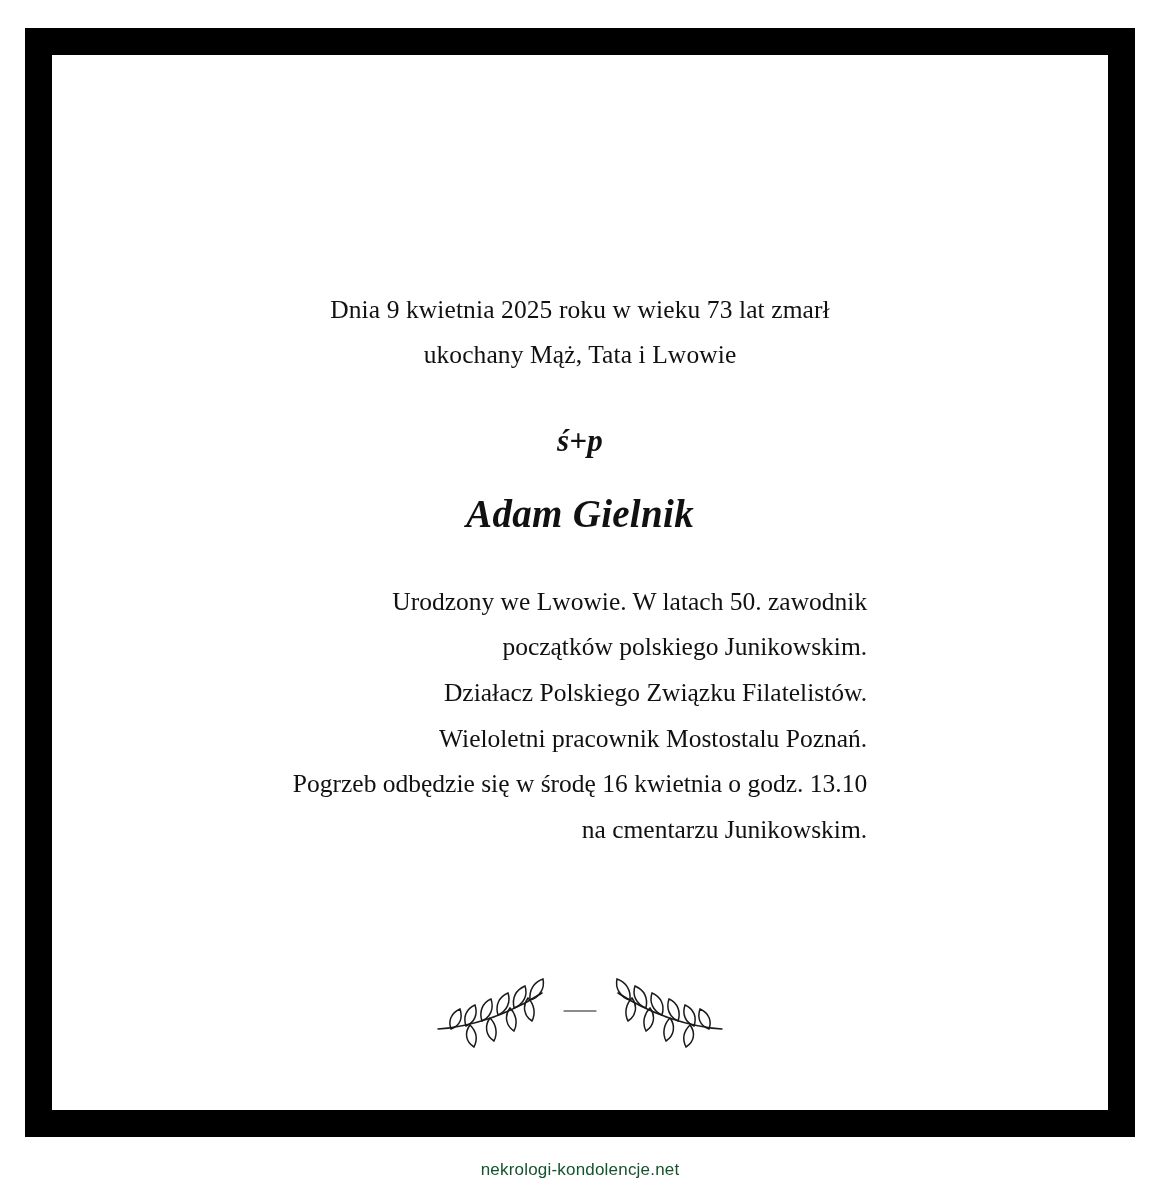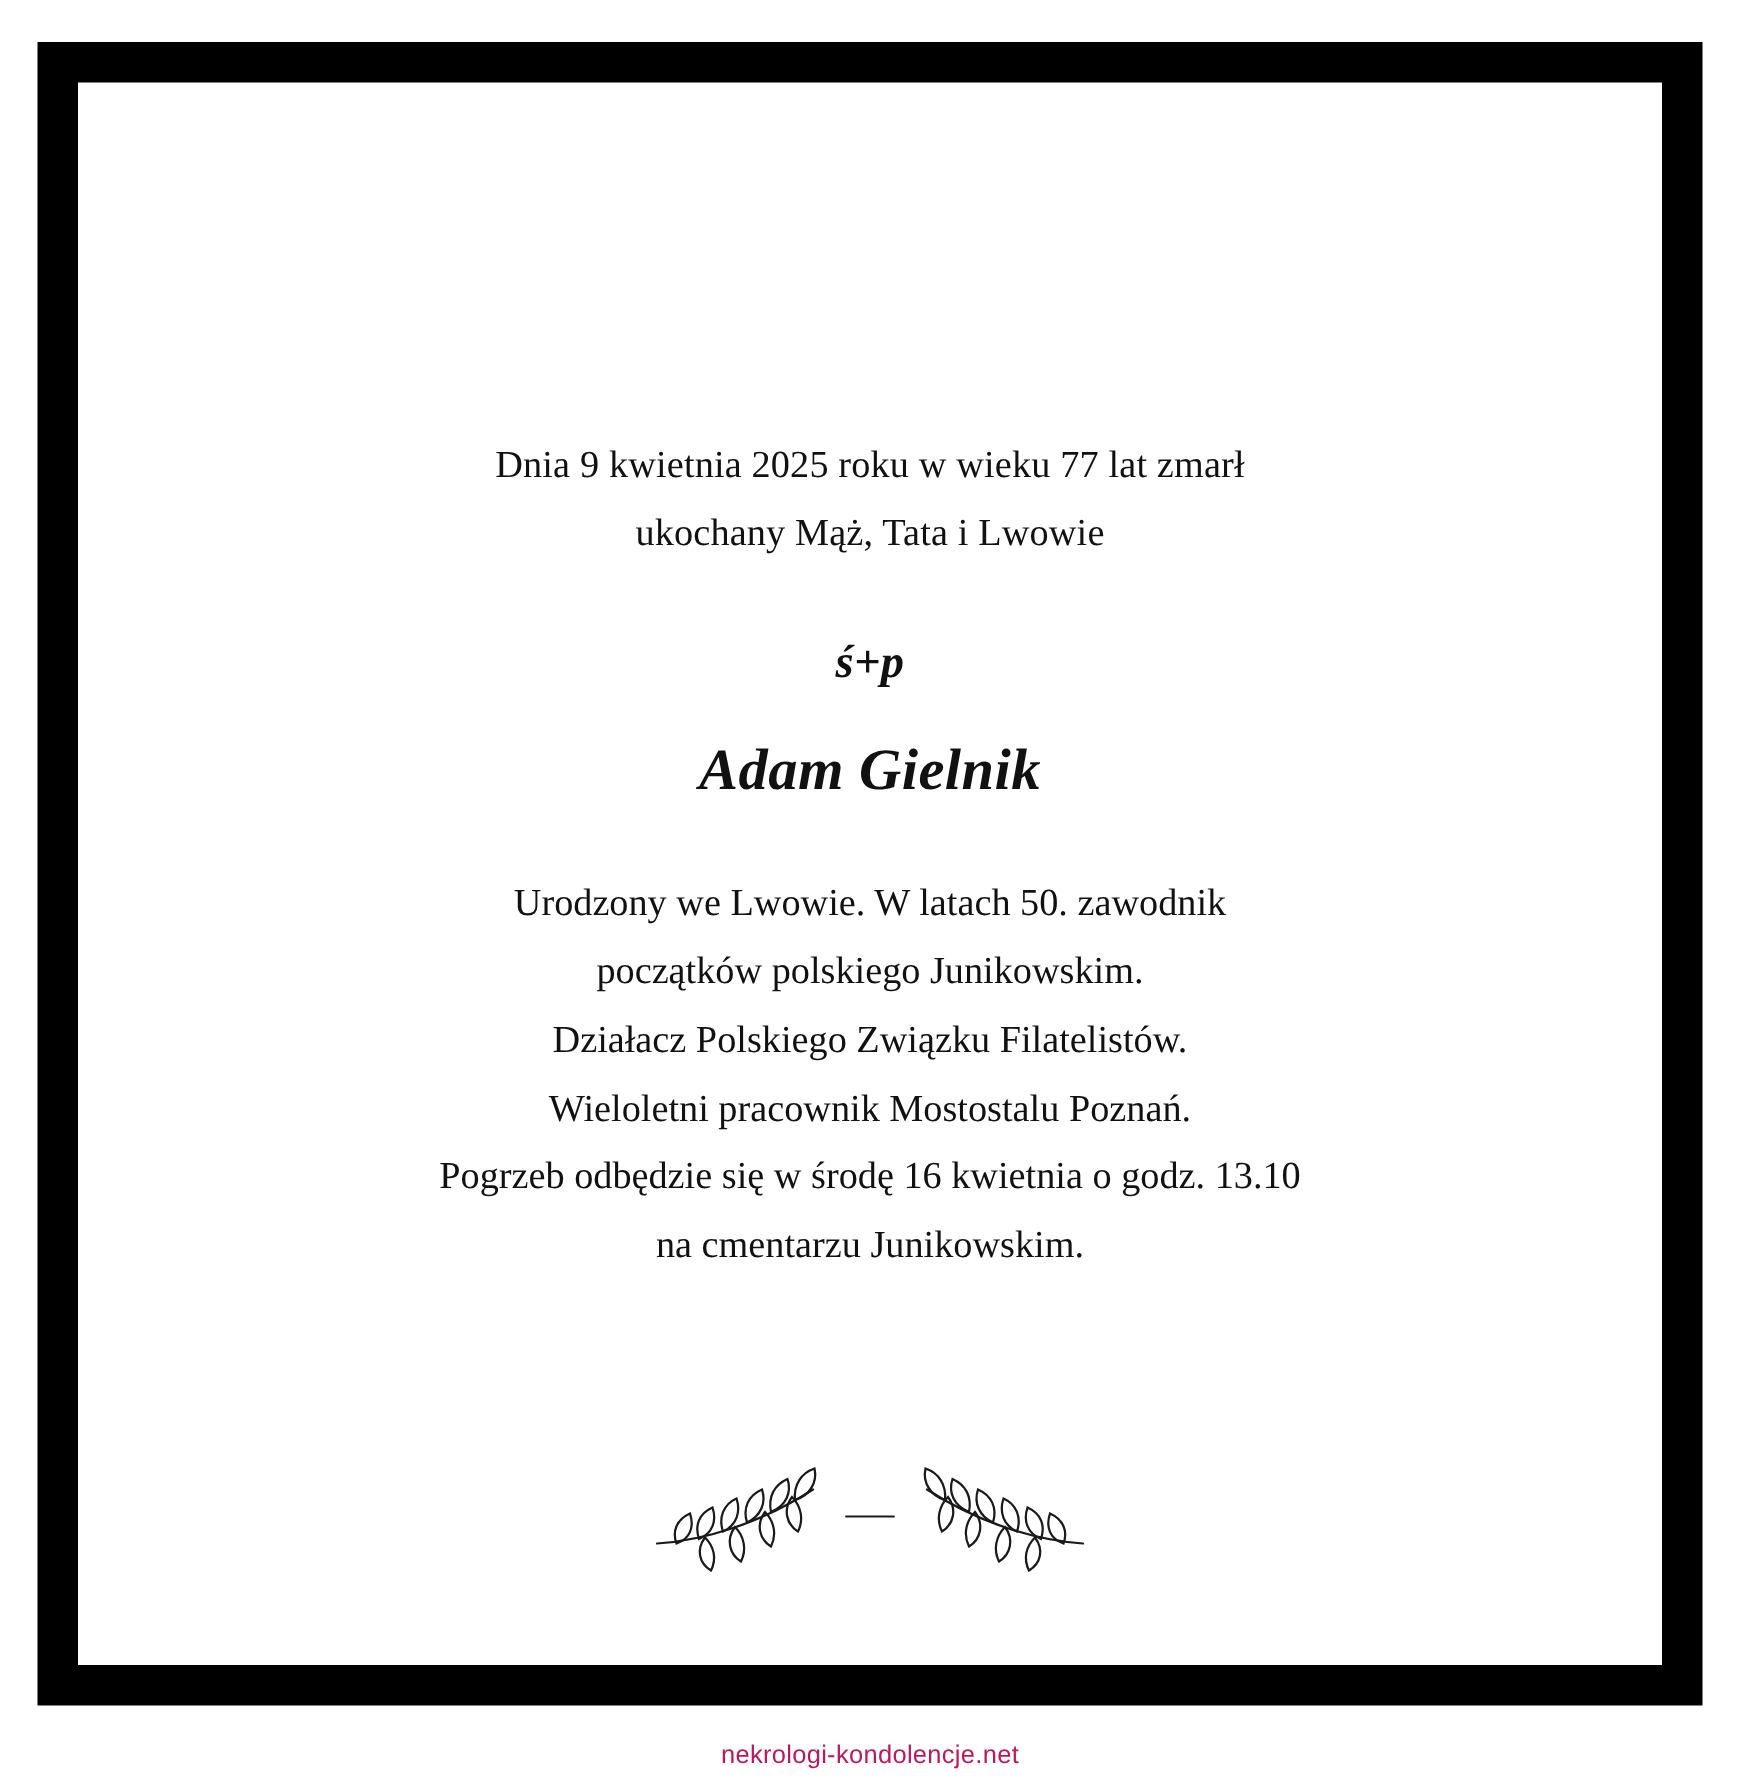--- a/index.html
+++ b/index.html
@@ -75,53 +75,54 @@
     font-size: 39px;
     font-weight: bold;
     font-style: italic;
     letter-spacing: 0.3px;
   }
   .bio {
     margin-top: 43px;
     font-size: 25.5px;
     line-height: 1.79;
     color: #111111;
+    text-align: right;
   }
   .bio div {
     white-space: nowrap;
   }
   .ornament {
     margin-top: 118px;
     width: 300px;
     height: 80px;
     display: block;
   }
   .footer {
     position: absolute;
     left: 0;
     right: 0;
     top: 1160px;
     text-align: center;
     font-family: "Liberation Sans", sans-serif;
     font-size: 17px;
-    color: #be185d;
+    color: #14532d;
     letter-spacing: 0.2px;
   }
 </style>
 </head>
 <body>
 
 <div class="page">
 
   <div class="card">
     <div class="card-inner">
       <div class="content">
 
         <div class="intro">
-          <div>Dnia 9 kwietnia 2025 roku w wieku 77 lat zmarł</div>
+          <div>Dnia 9 kwietnia 2025 roku w wieku 73 lat zmarł</div>
           <div>ukochany Mąż, Tata i Lwowie</div>
         </div>
 
         <div class="sp">ś+p</div>
 
         <div class="name">Adam Gielnik</div>
 
         <div class="bio">
           <div>Urodzony we Lwowie. W latach 50. zawodnik</div>
           <div>początków polskiego Junikowskim.</div>

